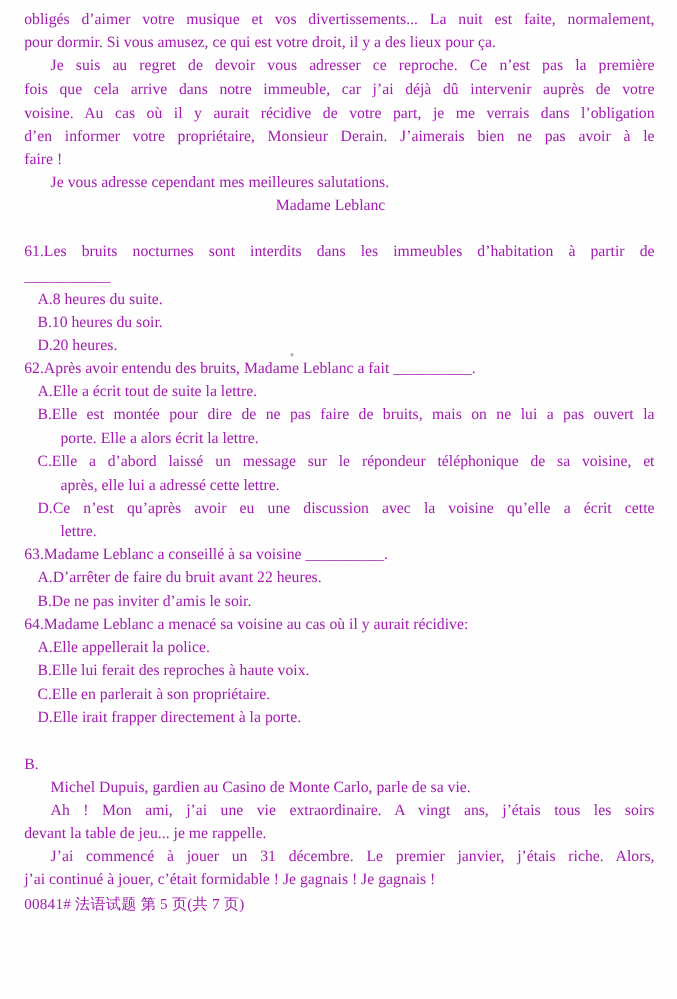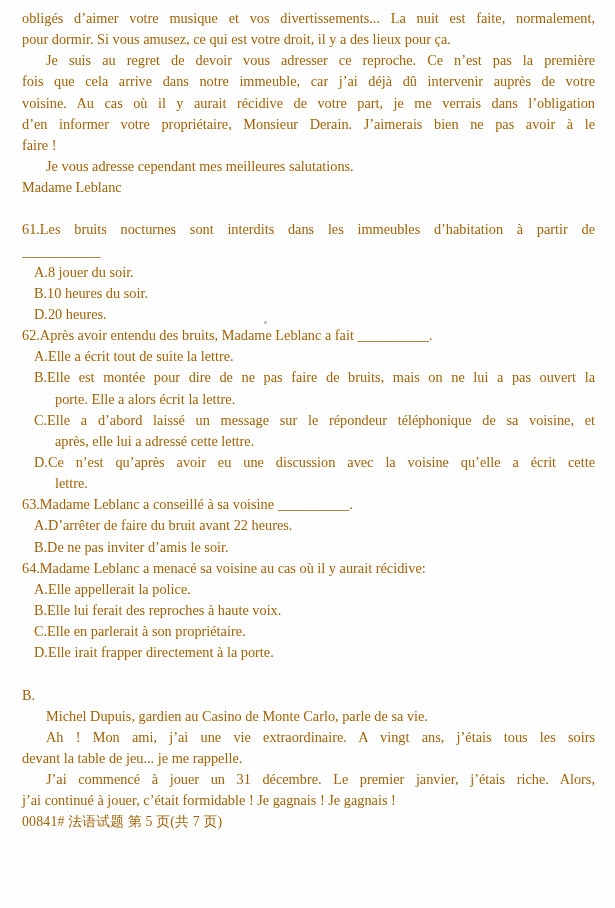--- a/index.html
+++ b/index.html
@@ -2,21 +2,21 @@
 <html><head>
 <meta charset="utf-8">
 <style>
   html, body { margin: 0; padding: 0; background: #ffffff; }
   .page {
     position: relative;
     width: 615px;
     height: 908px;
     box-sizing: border-box;
     background: #fefefe;
-    color: #a16207;
+    color: #a21caf;
     font-family: "Liberation Serif", "DejaVu Serif", serif;
     font-size: 14.3px;
     padding: 8px 20px 0 22px;
     overflow: hidden;
   }
   .lines { width: 100%; }
   .ln {
     line-height: 21.15px;
     height: 21.15px;
     white-space: nowrap;
@@ -24,21 +24,21 @@
   }
   .ln.j {
     white-space: normal;
     text-align: justify;
     text-align-last: justify;
     text-justify: inter-word;
   }
   .ln.ind { text-indent: 24px; }
   .ln.opt { padding-left: 12px; }
   .ln.optc { padding-left: 33px; }
-  .ln.sig { text-align: left; padding-right: 16px; }
+  .ln.sig { text-align: center; padding-right: 16px; }
   .ln.spacer { height: 21.15px; }
   .footer-line {
     line-height: 21px;
     font-size: 13.8px;
     text-align: left;
     letter-spacing: 0.2px;
   }
   .speck {
     position: absolute;
     left: 264px;
@@ -60,21 +60,21 @@
       <div class="ln j ind">Je suis au regret de devoir vous adresser ce reproche. Ce n’est pas la première</div>
       <div class="ln j">fois que cela arrive dans notre immeuble, car j’ai déjà dû intervenir auprès de votre</div>
       <div class="ln j">voisine. Au cas où il y aurait récidive de votre part, je me verrais dans l’obligation</div>
       <div class="ln j">d’en informer votre propriétaire, Monsieur Derain. J’aimerais bien ne pas avoir à le</div>
       <div class="ln">faire !</div>
       <div class="ln ind">Je vous adresse cependant mes meilleures salutations.</div>
       <div class="ln sig">Madame Leblanc</div>
       <div class="ln spacer"></div>
       <div class="ln j">61.Les bruits nocturnes sont interdits dans les immeubles d’habitation à partir de</div>
       <div class="ln">___________</div>
-      <div class="ln opt">A.8 jouer du soir.</div>
+      <div class="ln opt">A.8 heures du suite.</div>
       <div class="ln opt">B.10 heures du soir.</div>
       <div class="ln opt">D.20 heures.</div>
       <div class="ln">62.Après avoir entendu des bruits, Madame Leblanc a fait __________.</div>
       <div class="ln opt">A.Elle a écrit tout de suite la lettre.</div>
       <div class="ln opt j">B.Elle est montée pour dire de ne pas faire de bruits, mais on ne lui a pas ouvert la</div>
       <div class="ln optc">porte. Elle a alors écrit la lettre.</div>
       <div class="ln opt j">C.Elle a d’abord laissé un message sur le répondeur téléphonique de sa voisine, et</div>
       <div class="ln optc">après, elle lui a adressé cette lettre.</div>
       <div class="ln opt j">D.Ce n’est qu’après avoir eu une discussion avec la voisine qu’elle a écrit cette</div>
       <div class="ln optc">lettre.</div>

